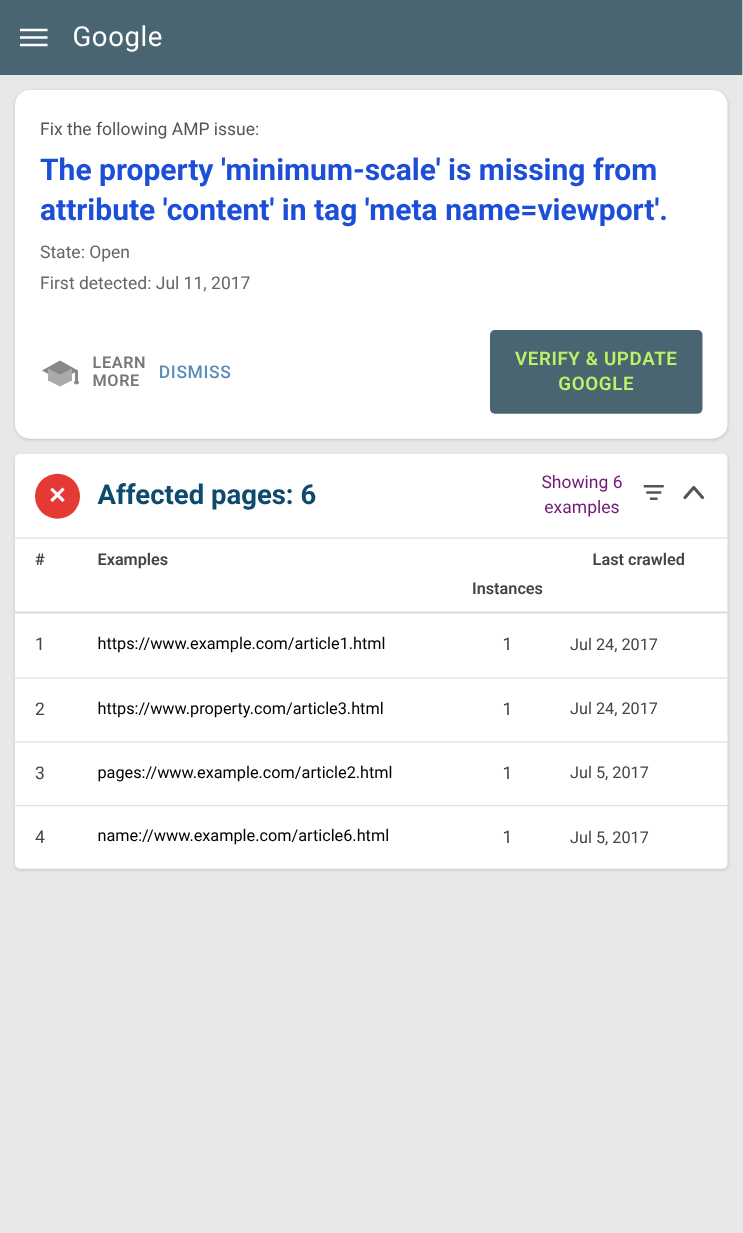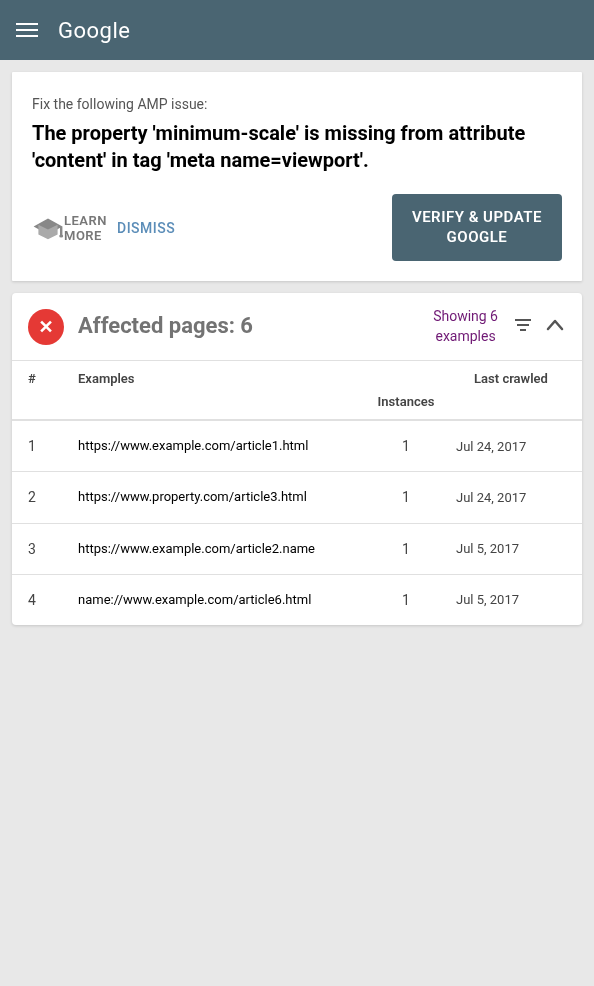--- a/index.html
+++ b/index.html
@@ -54,55 +54,56 @@
     .content-wrapper {
       padding: 12px;
       display: flex;
       flex-direction: column;
       gap: 12px;
     }
 
     
     .issue-card {
       background: white;
-      border-radius: 1px;
+      border-radius: 12px;
       padding: 24px 20px 20px 20px;
       box-shadow: 0 1px 3px rgba(0,0,0,0.15);
     }
 
     .issue-prefix {
       color: #555;
       font-size: 14px;
       margin-bottom: 8px;
     }
 
     .issue-title {
-      font-size: 20px;
+      font-size: 24px;
       font-weight: 700;
-      color: #000000;
+      color: #1d4ed8;
       line-height: 1.35;
-      margin-bottom: 20px;
+      margin-bottom: 5px;
     }
 
     .issue-meta {
       color: #666;
       font-size: 14px;
       line-height: 1.8;
       margin-bottom: 24px;
     }
 
     .issue-actions {
       display: flex;
       align-items: center;
       gap: 0;
     }
 
     .learn-more-btn {
       display: flex;
       align-items: center;
+      gap: 10px;
       color: #777;
       font-size: 13px;
       font-weight: 600;
       letter-spacing: 0.5px;
       cursor: pointer;
       flex: 0 0 auto;
       padding-right: 10px;
     }
 
     .grad-cap-icon {
@@ -116,21 +117,21 @@
       font-size: 14px;
       font-weight: 500;
       letter-spacing: 0.5px;
       cursor: pointer;
       flex: 1;
       text-align: left;
     }
 
     .verify-btn {
       background: #4a6572;
-      color: #ffffff;
+      color: #bef264;
       font-size: 15px;
       font-weight: 600;
       letter-spacing: 0.5px;
       padding: 14px 20px;
       border-radius: 4px;
       cursor: pointer;
       text-align: center;
       line-height: 1.3;
       flex: 0 0 auto;
       min-width: 170px;
@@ -166,21 +167,21 @@
     .error-icon-x {
       color: white;
       font-size: 18px;
       font-weight: 700;
       line-height: 1;
     }
 
     .affected-title {
       font-size: 22px;
       font-weight: 700;
-      color: #737373;
+      color: #0c4a6e;
       flex: 1;
       line-height: 1.2;
     }
 
     .showing-examples {
       font-size: 14px;
       color: #701a75;
       text-align: center;
       line-height: 1.4;
       flex: 0 0 auto;
@@ -278,20 +279,24 @@
     <span></span>
   </div>
   <span class="header-title">Google</span>
 </header>
 
 <div class="content-wrapper">
 
   <div class="issue-card">
     <p class="issue-prefix">Fix the following AMP issue:</p>
     <p class="issue-title">The property 'minimum-scale' is missing from attribute 'content' in tag 'meta name=viewport'.</p>
+    <div class="issue-meta">
+      <div>State: Open</div>
+      <div>First detected: Jul 11, 2017</div>
+    </div>
     <div class="issue-actions">
       <div class="learn-more-btn">
         <svg class="grad-cap-icon" viewBox="0 0 40 40" fill="none" xmlns="http://www.w3.org/2000/svg">
           <polygon points="20,8 38,18 20,28 2,18" fill="#888"></polygon>
           <polygon points="20,22 32,16 32,28 20,34 8,28 8,16" fill="#aaa"></polygon>
           <rect x="35" y="18" width="3" height="12" fill="#888"></rect>
           <ellipse cx="36.5" cy="30" rx="2.5" ry="2" fill="#888"></ellipse>
         </svg>
         <span style="white-space:pre-line">LEARN
 MORE</span>
@@ -343,21 +348,21 @@
 
       <div class="table-row">
         <span class="td-num">2</span>
         <span class="td-url">https://www.property.com/article3.html</span>
         <span class="td-instances">1</span>
         <span class="td-last-crawled">Jul 24, 2017</span>
       </div>
 
       <div class="table-row">
         <span class="td-num">3</span>
-        <span class="td-url">https://www.example.com/article2.name</span>
+        <span class="td-url">pages://www.example.com/article2.html</span>
         <span class="td-instances">1</span>
         <span class="td-last-crawled">Jul 5, 2017</span>
       </div>
 
       <div class="table-row">
         <span class="td-num">4</span>
         <span class="td-url">name://www.example.com/article6.html</span>
         <span class="td-instances">1</span>
         <span class="td-last-crawled">Jul 5, 2017</span>
       </div>

